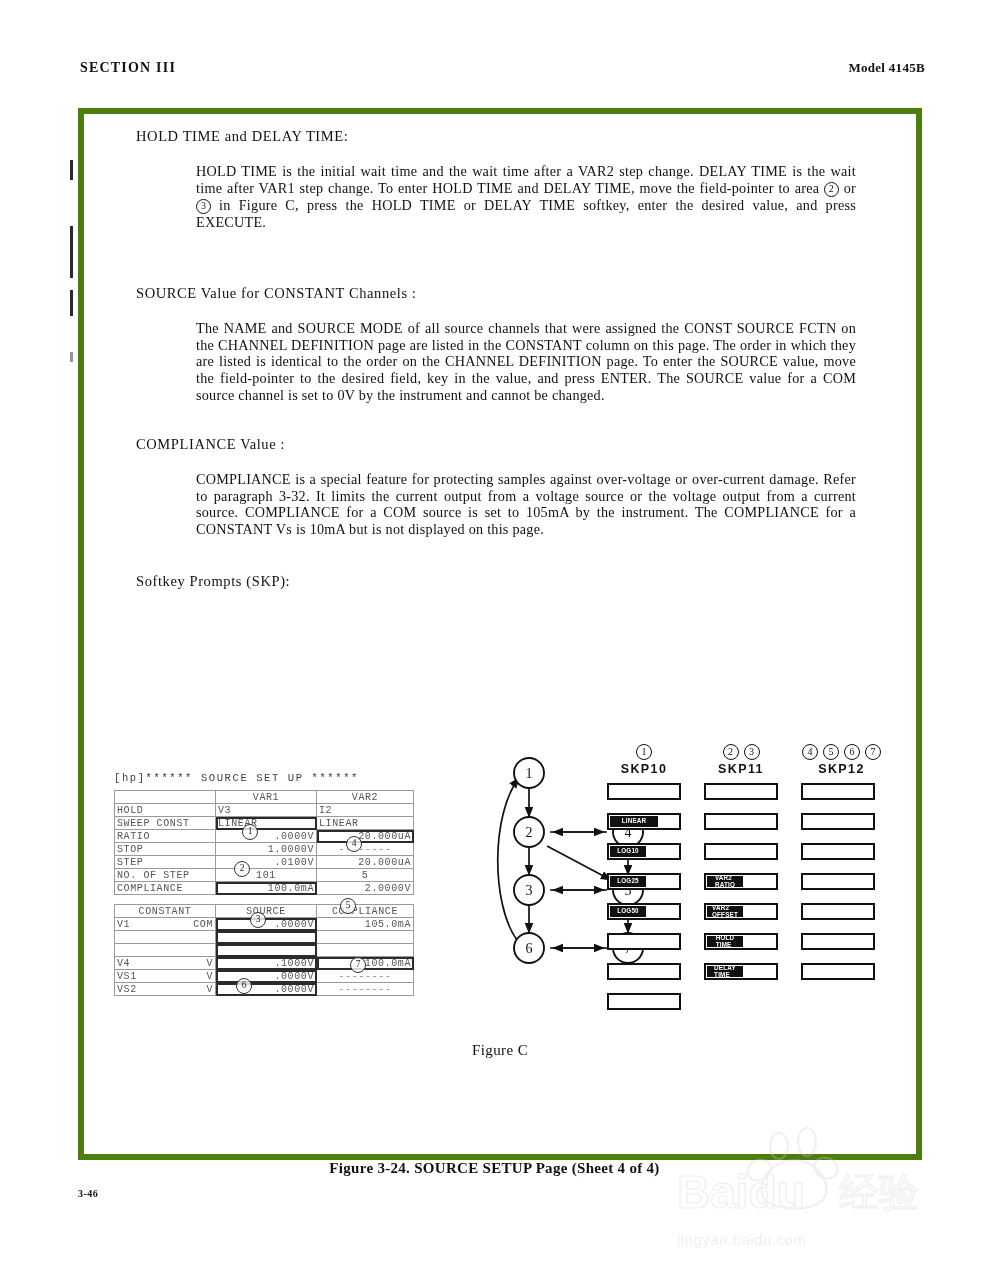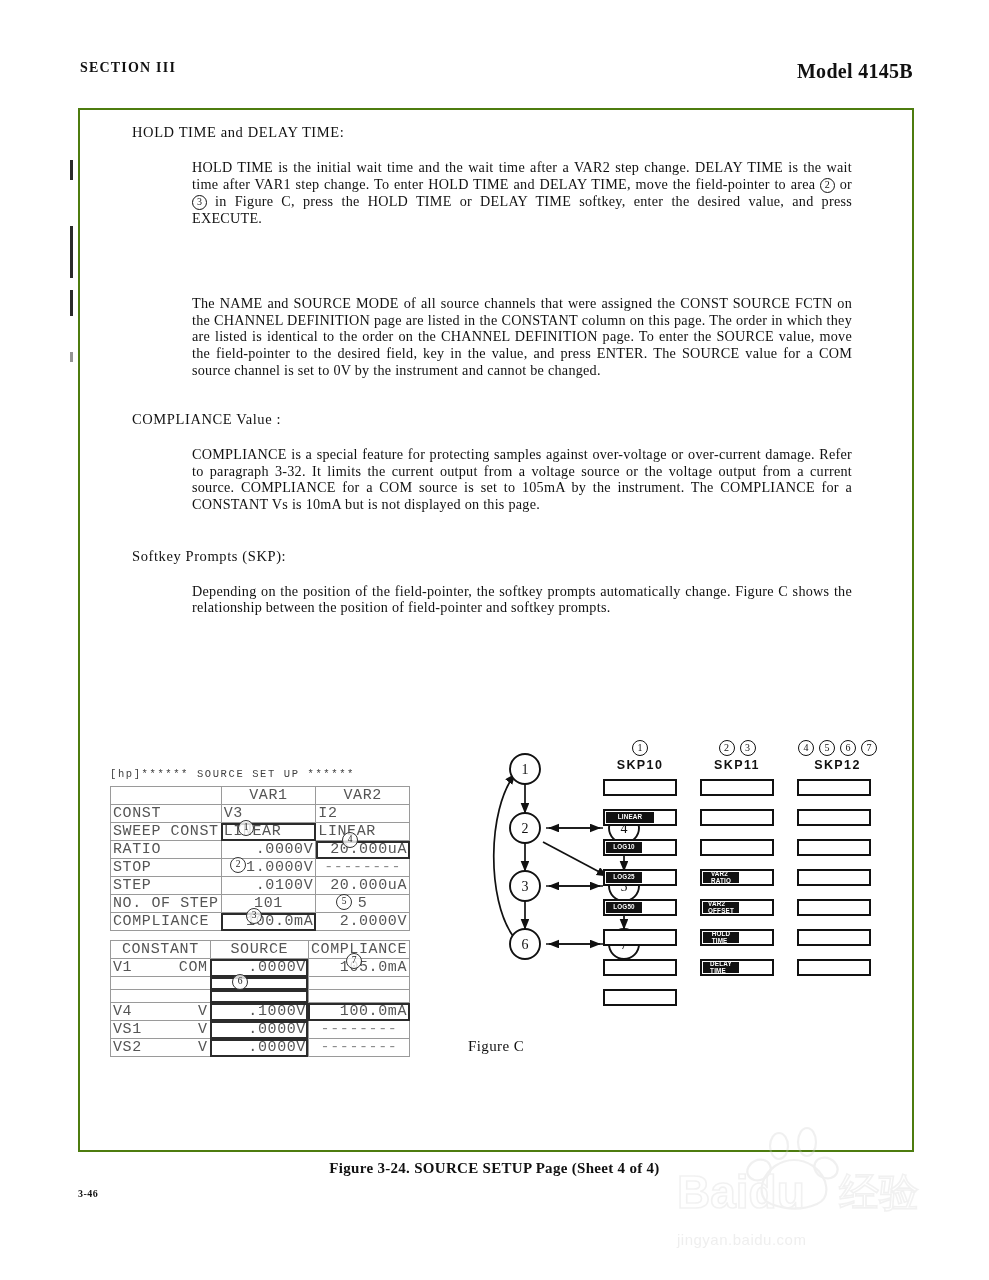--- a/index.html
+++ b/index.html
@@ -13,33 +13,33 @@
   }
   .page{position:absolute;inset:0;}
 
   
   .hdr-left{
     position:absolute;left:80px;top:60px;
     font-family:"Liberation Serif",serif;
     font-size:14px;font-weight:bold;letter-spacing:1.2px;
   }
   .hdr-right{
-    position:absolute;right:76px;top:60px;
-    font-size:20px;font-weight:bold;letter-spacing:.3px;
+    position:absolute;right:64px;top:60px;
+    font-size:13px;font-weight:bold;letter-spacing:.3px;
   }
   .pagenum{
     position:absolute;left:78px;top:1188px;
     font-size:10px;font-weight:bold;letter-spacing:.5px;
   }
 
   
   .frame{
     position:absolute;left:78px;top:108px;
     width:832px;height:1040px;
-    border:2px solid #4d7c0f;
+    border:6px solid #4d7c0f;
     background:#fff;
   }
   .scan-tick{
     position:absolute;left:70px;width:3px;background:#2a2a2a;
   }
 
   
   .body{
     position:absolute;left:52px;top:14px;width:700px;
   }
@@ -65,21 +65,21 @@
 
   
   .crt{position:absolute;left:30px;top:20px;width:300px;height:220px;margin-top:8px;}
   .crt-title{
     font-family:"Liberation Mono",monospace;
     font-size:10.5px;letter-spacing:1.6px;color:#3f3f3f;
     white-space:nowrap;
   }
   table.grid{
     border-collapse:collapse;font-family:"Liberation Mono",monospace;
-    font-size:15px;color:#555;letter-spacing:.6px;table-layout:fixed;
+    font-size:10px;color:#555;letter-spacing:.6px;table-layout:fixed;
   }
   table.grid td{
     border:1px solid #9a9a9a;height:12px;padding:0 2px;
     white-space:nowrap;overflow:hidden;
   }
   .c-lbl{width:96px;}
   .c-v1{width:96px;}
   .c-v2{width:92px;}
   .ctr{text-align:center;}
   .rt{text-align:right;}
@@ -170,56 +170,56 @@
 
       <div class="blk">
         <div class="head">HOLD TIME and DELAY TIME:</div>
         <div style="height:14px"></div>
         <div class="para"><span>HOLD  TIME  is the initial wait time and the wait time after a VAR2 step change.  DELAY TIME is the wait time after  VAR1 step change.  To enter HOLD TIME and DELAY TIME, move the field-pointer to area </span><span class="circ">2</span><span> or </span><span class="circ">3</span><span> in Figure C, press the HOLD TIME or DELAY TIME softkey, enter the desired value, and press EXECUTE.</span></div>
       </div>
 
       <div style="height:42px"></div>
 
       <div class="blk">
+        <div class="head">SOURCE  Value for CONSTANT  Channels :</div>
         <div style="height:14px"></div>
         <div class="para">The  NAME  and SOURCE MODE of all source channels that were assigned the CONST SOURCE FCTN on the CHANNEL DEFINITION page are listed in the CONSTANT  column  on  this  page.   The  order  in  which  they  are  listed  is identical  to  the  order  on  the  CHANNEL  DEFINITION  page.   To  enter  the SOURCE value, move the field-pointer to the desired field, key in the value, and press ENTER. The SOURCE value for a COM source channel is set to 0V by the instrument and cannot be changed.</div>
       </div>
 
       <div style="height:20px"></div>
 
       <div class="blk">
         <div class="head">COMPLIANCE  Value :</div>
         <div style="height:14px"></div>
         <div class="para">COMPLIANCE  is a special feature for protecting samples against over-voltage or over-current damage.  Refer to paragraph 3-32.  It limits the current output from  a  voltage  source  or  the  voltage  output  from  a  current  source. COMPLIANCE  for  a  COM  source  is  set  to  105mA  by  the  instrument.   The COMPLIANCE for a CONSTANT Vs is 10mA but is not displayed on this page.</div>
       </div>
 
       <div style="height:22px"></div>
 
       <div class="blk">
         <div class="head">Softkey Prompts (SKP):</div>
         <div style="height:14px"></div>
-        <div class="para">Depending  on  the  position  of  the  field-pointer,  the  softkey  prompts automatically change.  Figure C shows the relationship between the position of field-pointer and softkey prompts.</div>
       </div>
 
     </div>
 
     <div class="figc">
 
       <div class="crt">
         <div class="crt-title">[hp]****** SOURCE SET UP ******</div>
 
         <table class="grid" style="margin-top:6px;">
           <tbody>
               <tr>
             <td class="c-lbl"></td>
             <td class="c-v1 ctr">VAR1</td>
             <td class="c-v2 ctr">VAR2</td>
           </tr>
           <tr>
-            <td>CONST</td>
+            <td>HOLD</td>
             <td>V3</td>
             <td>I2</td>
           </tr>
           <tr>
             <td>SWEEP CONST</td>
             <td class="hl">LINEAR</td>
             <td>LINEAR</td>
           </tr>
           <tr>
             <td>RATIO</td>

